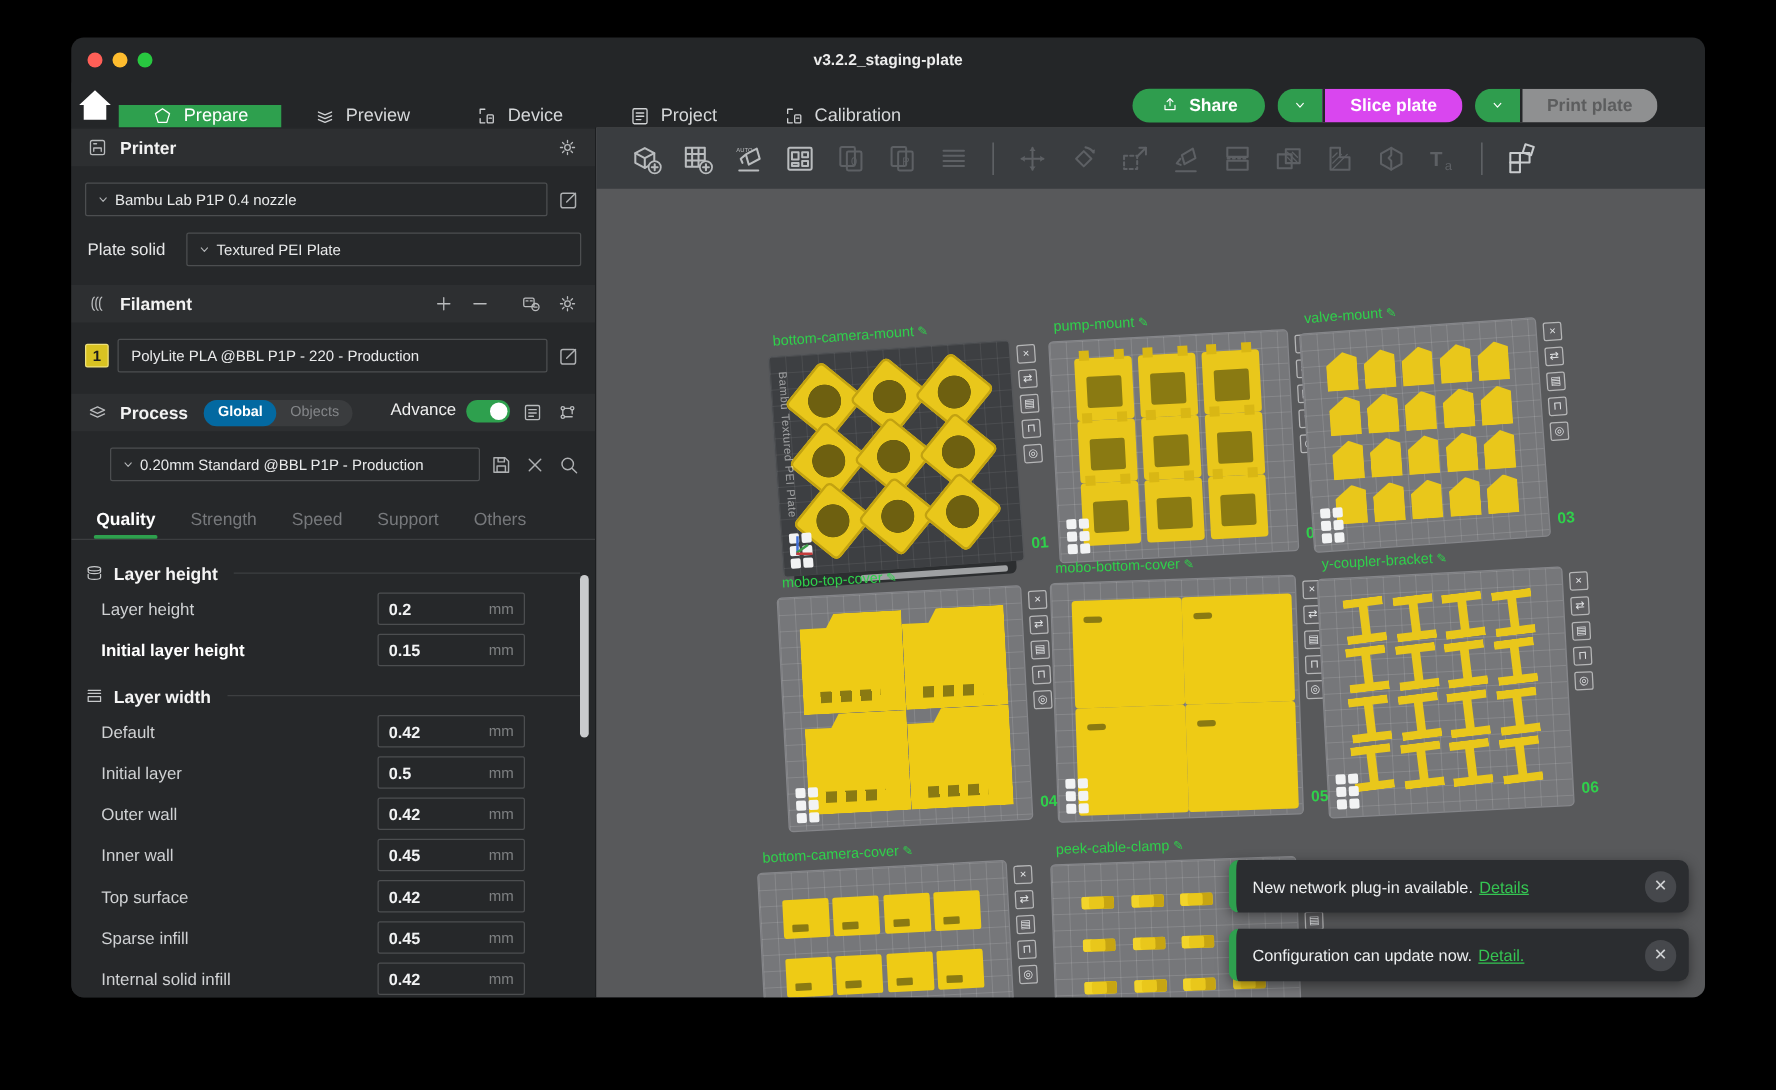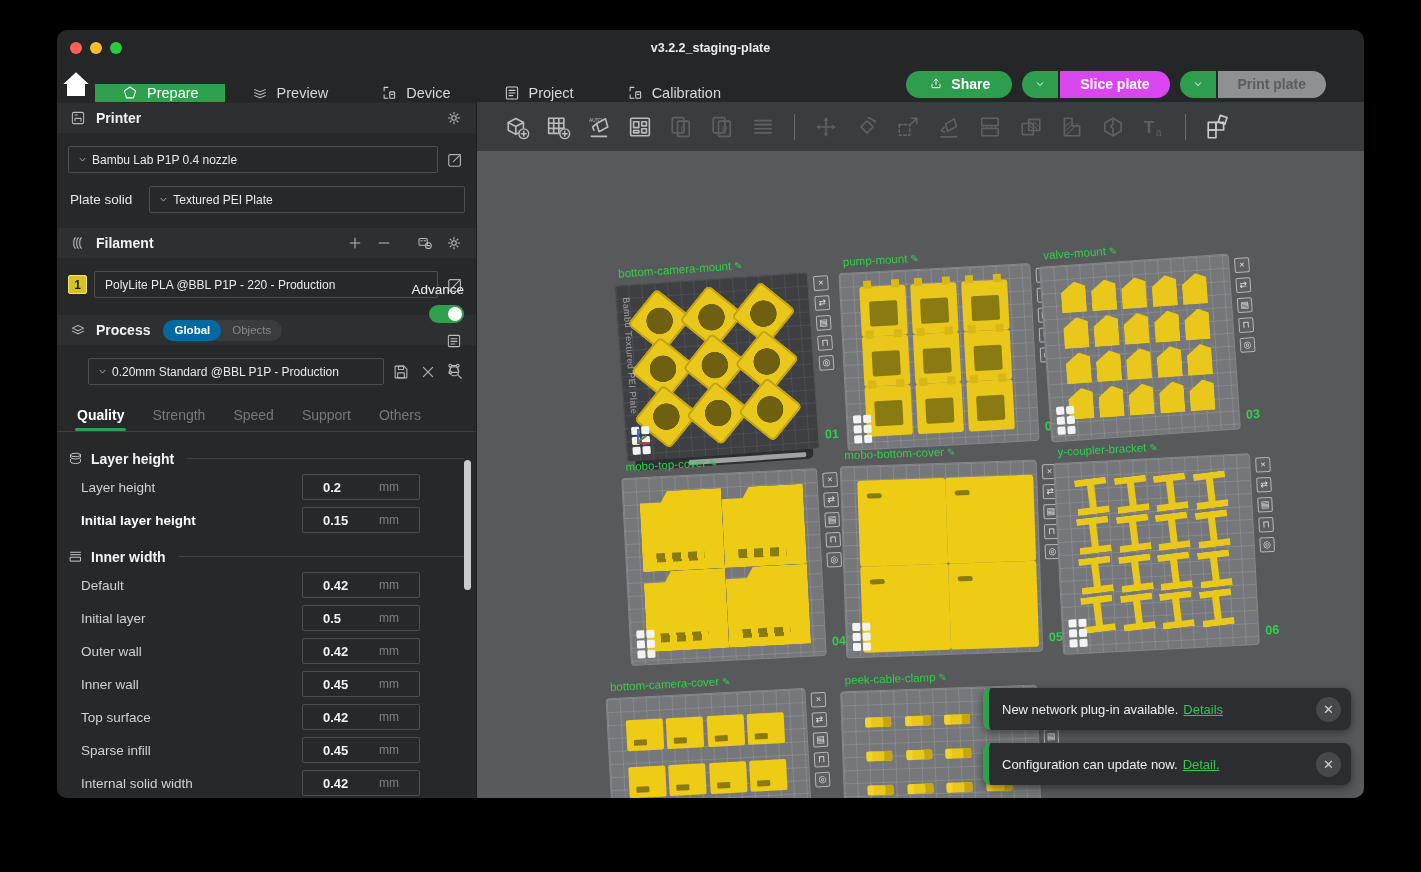--- a/index.html
+++ b/index.html
@@ -49,40 +49,40 @@
   .field{height:27px;border:1px solid #4c4e50;border-radius:2px;background:transparent;display:flex;align-items:center;
     padding:0 6px;gap:2px;color:#e9eaeb;font-size:12px;flex:1;min-width:0;white-space:nowrap;overflow:hidden;}
   .field .chev{width:15px;height:15px;color:#b2b4b6;flex:none;}
   .fbtn{width:20px;height:20px;color:#aeb0b2;flex:none;display:flex;align-items:center;justify-content:center;}
   .label-inline{color:#e6e7e8;font-size:13.5px;margin-left:2px;margin-right:10px;}
   .slot-badge{width:19px;height:19px;background:#d9c322;border:1px solid #efe17a;border-radius:2px;color:#1c1c1c;
     font-size:12px;font-weight:bold;display:flex;align-items:center;justify-content:center;flex:none;}
   .scope-pill{background:#3a3c3e;border-radius:11px;height:21px;display:flex;align-items:center;margin-left:4px;}
   .scope-seg{padding:0 11px;font-size:11.5px;color:#85878a;height:21px;display:flex;align-items:center;border-radius:11px;}
   .scope-seg.active{background:#0369a1;color:#fff;font-weight:bold;}
-  .advance-wrap{margin-left:auto;display:flex;align-items:flex-end;gap:8px;flex-direction:column;}
+  .advance-wrap{margin-left:auto;display:flex;align-items:flex-start;gap:8px;}
   .advance-label{color:#f0f0f0;font-size:13.5px;}
   .toggle{width:35px;height:18px;border-radius:9px;background:#2ea04e;position:relative;}
   .toggle .knob{position:absolute;top:2px;right:2px;width:14px;height:14px;border-radius:50%;background:#fff;}
   .proc-preset{margin-left:31px;}
   .tabs-row{display:flex;gap:0;margin:16px 6px 0 6px;}
   .ptab{padding:6px 14px 8px 14px;font-size:14px;color:#77797c;position:relative;}
   .ptab.active{color:#fff;font-weight:bold;}
   .ptab.active::after{content:"";position:absolute;left:12px;right:12px;bottom:0;height:3px;background:#2ea04e;border-radius:2px;}
   .tabs-divider{height:1px;background:#3c3e40;margin-top:0;}
   .params{position:relative;padding:4px 0 0 0;}
   .param-sec-head{display:flex;align-items:center;margin:14px 12px 6px 10px;gap:7px;}
   .param-sec-head .shicon{width:17px;height:17px;color:#c6c8ca;flex:none;}
   .param-sec-head .stitle{color:#f4f4f4;font-size:14px;font-weight:bold;white-space:nowrap;}
   .param-sec-head .hline{flex:1;height:1px;background:#3d3f41;margin-left:6px;}
   .param-row{display:flex;align-items:center;height:28px;margin:5px 0;}
   .param-label{flex:1;padding-left:24px;color:#cfd1d3;font-size:13.5px;}
   .param-label.modified{color:#fff;font-weight:bold;}
   .pvalue{width:118px;height:26px;border:1px solid #4c4e50;border-radius:2px;display:flex;align-items:center;
-    margin-right:56px;padding:0 20px;flex:none;}
+    margin-right:56px;padding:0 8px;flex:none;}
   .pvalue .val{color:#f2f3f4;font-size:13px;font-weight:bold;flex:1;}
   .pvalue .unit{color:#7e8082;font-size:12px;}
   .side-scrollbar{position:absolute;right:5px;top:358px;width:7px;height:130px;border-radius:4px;background:#c9cbcd;}
 
   
   .vp-toolbar{position:absolute;top:0;left:0;right:0;height:49px;background:#3a3d40;display:flex;align-items:center;
     padding-left:24px;gap:9px;z-index:6;}
   .tbtn{width:32px;height:34px;display:flex;align-items:center;justify-content:center;}
   .tbtn .ticon{width:28px;height:28px;}
   .tbtn.enabled{color:#b9bcbe;}
@@ -474,21 +474,21 @@
                 <span class="unit">mm</span>
               </span>
             </div>
             <div class="param-sec-head">
               <span class="shicon">
                 <svg class="icon-svg" viewBox="0 0 24 24" width="100%" height="100%" fill="none" stroke="currentColor" stroke-width="1.4" stroke-linecap="round" stroke-linejoin="round">
                   <path d="M5 6h14M5 9.5h14"></path>
                   <rect x="5" y="13" width="14" height="5.5"></rect>
                 </svg>
               </span>
-              <span class="stitle">Inner width</span>
+              <span class="stitle">Layer width</span>
               <span class="hline"></span>
             </div>
             <div class="param-row">
               <span class="param-label">Default</span>
               <span class="pvalue">
                 <span class="val">0.42</span>
                 <span class="unit">mm</span>
               </span>
             </div>
             <div class="param-row">
@@ -520,21 +520,21 @@
               </span>
             </div>
             <div class="param-row">
               <span class="param-label">Sparse infill</span>
               <span class="pvalue">
                 <span class="val">0.45</span>
                 <span class="unit">mm</span>
               </span>
             </div>
             <div class="param-row">
-              <span class="param-label">Internal solid width</span>
+              <span class="param-label">Internal solid infill</span>
               <span class="pvalue">
                 <span class="val">0.42</span>
                 <span class="unit">mm</span>
               </span>
             </div>
           </div>
 
         <div class="side-scrollbar"></div>
       </aside>
 

